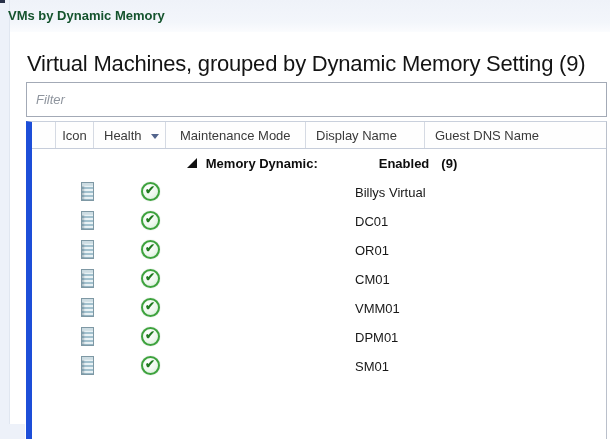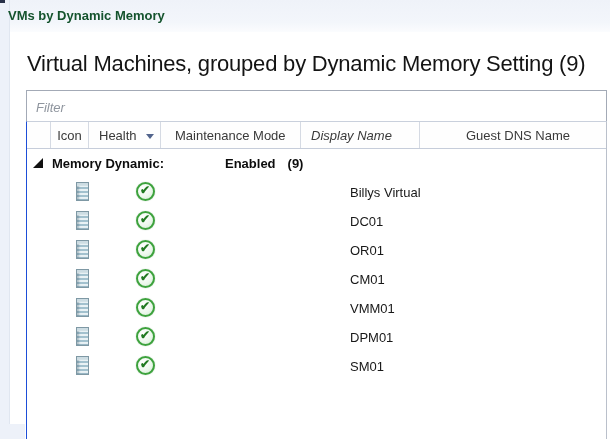--- a/index.html
+++ b/index.html
@@ -9,40 +9,40 @@
   }
   .top-band{position:absolute;left:0;top:0;width:610px;height:32px;
     background:linear-gradient(180deg,#eff2f9 0%,#f3f6fb 70%,#fbfcfe 100%);}
   .corner-mark{position:absolute;left:0;top:0;width:5px;height:3px;background:#273049;}
   .left-gutter{position:absolute;left:0;top:0;width:9px;height:439px;background:#edf1f9;border-right:1px solid #e0e6f0;}
   .bottom-left-box{position:absolute;left:0;top:424px;width:25px;height:15px;background:#edf1f9;}
   .window-title{position:absolute;left:8px;top:8px;font-size:13px;font-weight:600;color:#14532d;white-space:nowrap;}
   .page-heading{position:absolute;left:27px;top:51px;width:590px;font-size:22px;font-weight:400;color:#141414;white-space:nowrap;letter-spacing:-0.2px;}
 
   .filter-box{position:absolute;left:26px;top:82px;width:581px;height:35px;box-sizing:border-box;
-    border:1px solid #a3aab6;background:#fff;margin-top:8px;}
+    border:1px solid #a3aab6;background:#fff;}
   .filter-input{width:100%;height:100%;box-sizing:border-box;border:none;outline:none;background:transparent;
     padding:0 9px;font-family:inherit;font-size:13px;color:#333;font-style:italic;}
   .filter-input::placeholder{color:#8f959e;font-style:italic;opacity:1;}
 
   .grid{position:absolute;left:26px;top:121px;width:581px;height:318px;box-sizing:border-box;background:#fff;
-    border-left:1px solid #1d4ed8;border-right:1px solid #bac0cb;border-top:1px solid #c9d0dc;}
+    border-left:6px solid #1d4ed8;border-right:1px solid #bac0cb;border-top:1px solid #c9d0dc;}
   .header-row{display:flex;height:27px;box-sizing:border-box;border-bottom:1px solid #c6cdda;
     align-items:stretch;font-size:13px;color:#3a3a3a;background:#fefefe;}
   .hcell{box-sizing:border-box;display:flex;align-items:center;border-right:1px solid #d5dae3;}
   .c0{width:24px;}
   .c1{width:38px;justify-content:center;}
   .c2{width:72px;padding-left:10px;}
   .c3{width:140px;padding-left:14px;align-items:center;}
-  .c4{width:119px;padding-left:10px;font-style:italic;}
-  .c5{flex:1;padding-left:10px;border-right:none;justify-content:center;}
+  .c4{width:119px;padding-left:10px;}
+  .c5{flex:1;padding-left:10px;border-right:none;}
   .sort-arrow{width:0;height:0;margin-left:9px;margin-top:2px;
     border-left:4px solid transparent;border-right:4px solid transparent;border-top:5px solid #52648c;}
 
-  .group-row{display:flex;align-items:center;height:28px;font-size:13px;font-weight:700;color:#0d0d0d;background:#fff;}
+  .group-row{display:flex;align-items:center;height:28px;font-size:13px;font-weight:700;color:#0d0d0d;background:#fff;justify-content:center;}
   .expander{width:0;height:0;margin-left:6px;
     border-left:10px solid transparent;border-bottom:10px solid #111;}
   .g-label{margin-left:9px;}
   .g-value{margin-left:13px;padding-left:48px;}
   .g-count{margin-left:12px;}
 
   .row{position:relative;height:29px;background:#fff;}
   .vm-icon{position:absolute;left:49px;top:5px;width:13px;height:19px;box-sizing:border-box;
     border:1px solid #7e98a4;
     background:repeating-linear-gradient(180deg,#a2c1ce 0px,#a2c1ce 2px,#e9f2f5 2px,#e9f2f5 4px);

